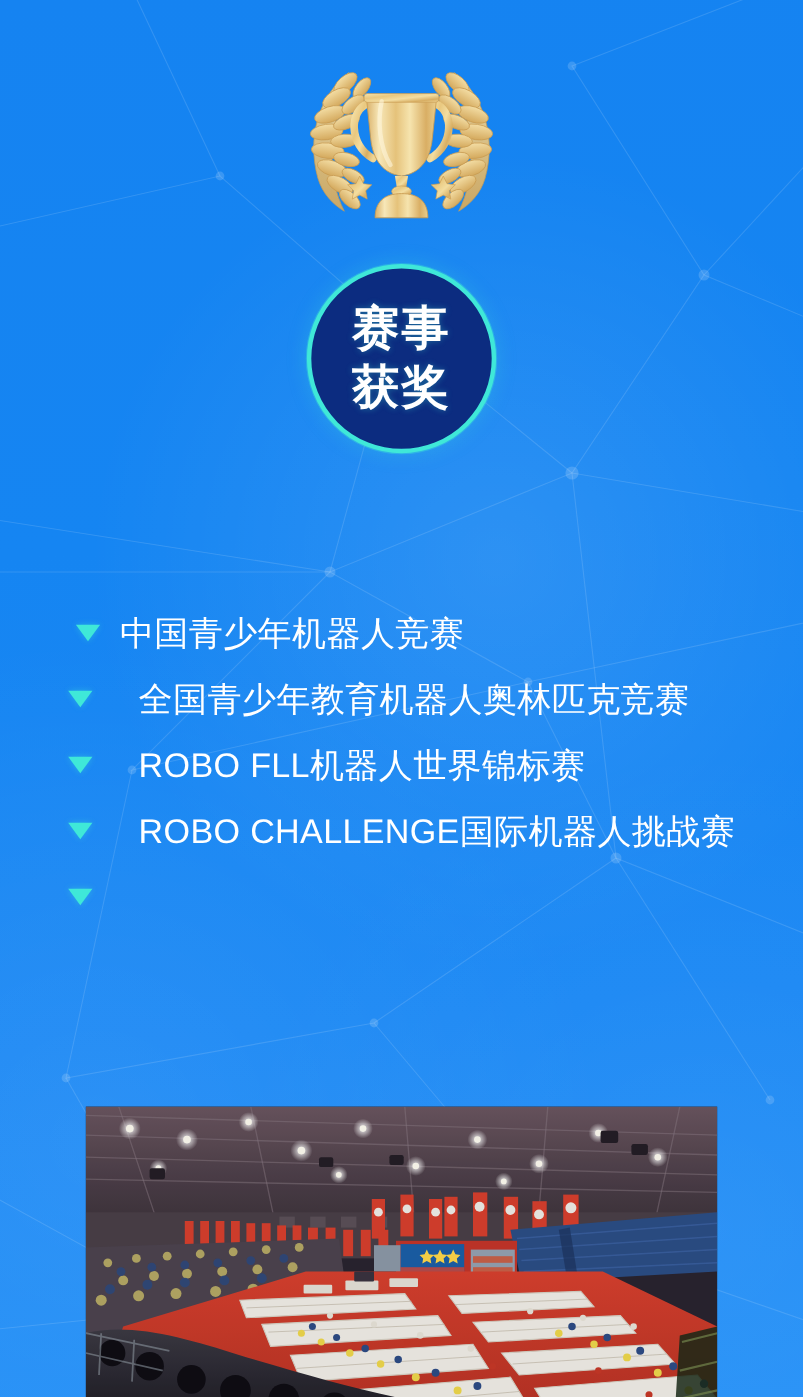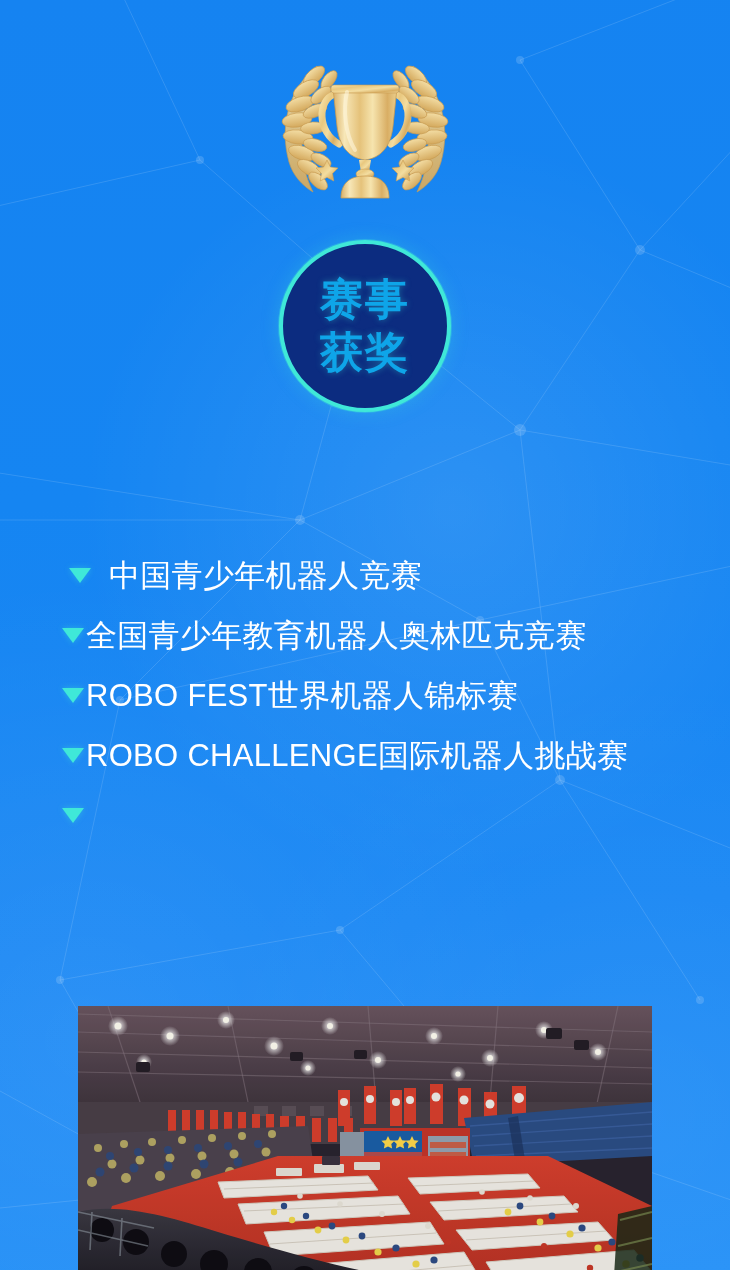--- a/index.html
+++ b/index.html
@@ -37,21 +37,21 @@
   .badge {
     position:absolute; left:279px; top:240px;
     width:172px; height:172px; border-radius:50%;
     background:#0c2c80;
     border:4px solid #3fe8d8;
     box-shadow:0 0 0 1px rgba(63,232,216,.35), 0 0 18px rgba(63,232,216,.25);
     display:flex; flex-direction:column;
     align-items:center; justify-content:center;
   }
   .badge-line {
-    color:#0ea5e9;
+    color:#ffffff;
     font-size:43px;
     font-weight:700;
     line-height:1.05;
     letter-spacing:2px;
     text-shadow:0 0 6px rgba(63,232,216,.35);
   }
   .badge-line.l2 { margin-top:8px; }
 
   
   .award-list {
@@ -74,20 +74,21 @@
   .award-item.indent .tri { margin-right:2px; }
   .award-item.indent { padding-left:7px; }
   .award-item.indent .label { margin-left:16px; }
   .award-item .label {
     color:#ffffff;
     font-size:31px;
     font-weight:400;
     line-height:1;
     white-space:nowrap;
     letter-spacing:.3px;
+    margin-left:40px;
   }
 
   
   .photo {
     position:absolute;
     left:78px; top:1006px;
     width:574px; height:300px;
     overflow:hidden;
     background:#2a2430;
   }
@@ -231,21 +232,21 @@
     <div class="award-item indent">
       <span class="tri"></span>
       <span class="label">中国青少年机器人竞赛</span>
     </div>
     <div class="award-item">
       <span class="tri"></span>
       <span class="label">全国青少年教育机器人奥林匹克竞赛</span>
     </div>
     <div class="award-item">
       <span class="tri"></span>
-      <span class="label">ROBO FEST世界机器人锦标赛</span>
+      <span class="label">ROBO FLL机器人世界锦标赛</span>
     </div>
     <div class="award-item">
       <span class="tri"></span>
       <span class="label">ROBO CHALLENGE国际机器人挑战赛</span>
     </div>
     <div class="award-item">
       <span class="tri"></span>
     </div>
   </div>
 

